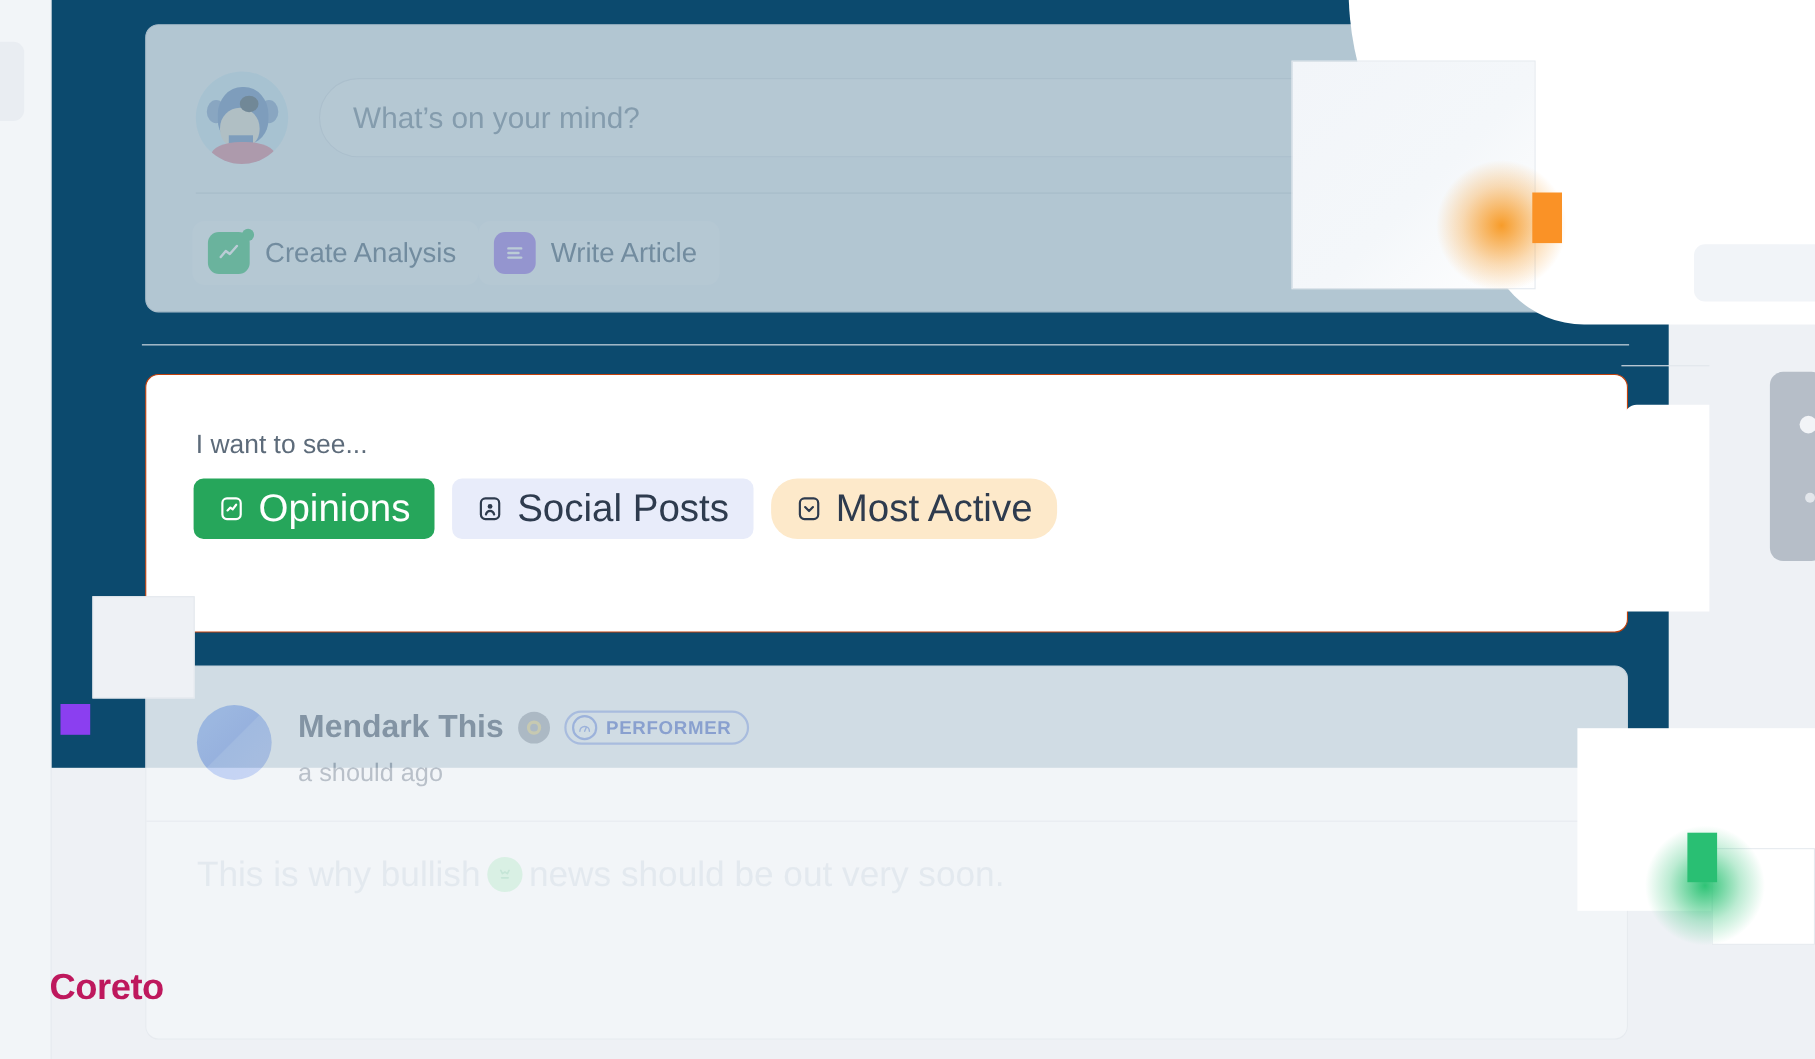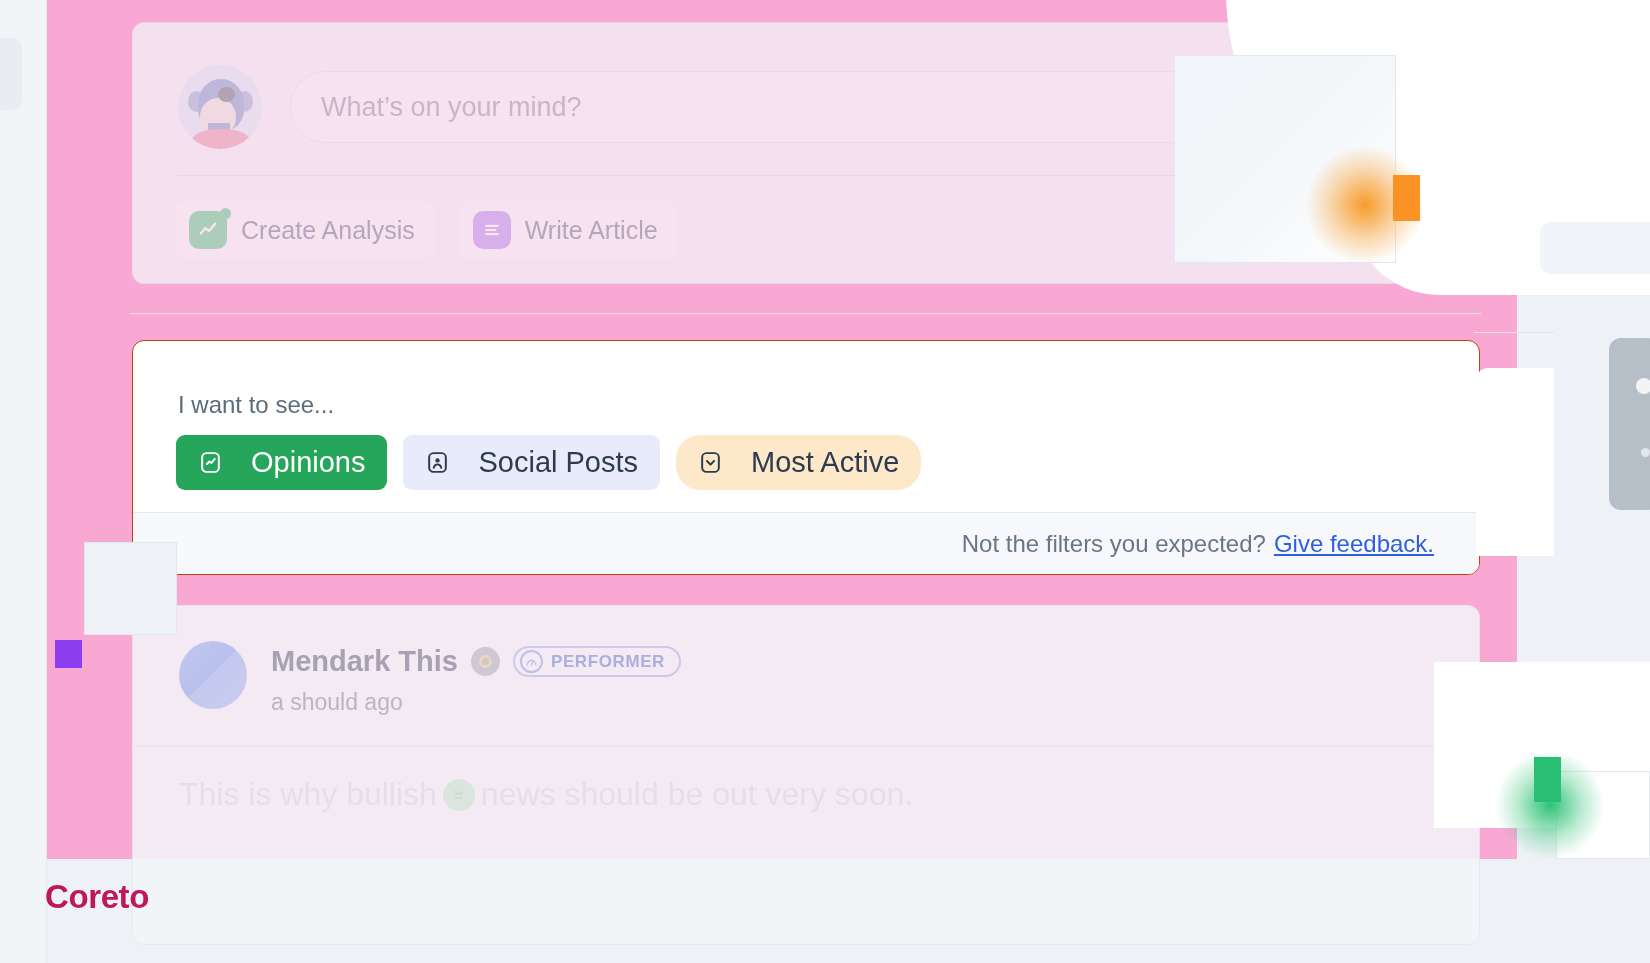--- a/index.html
+++ b/index.html
@@ -27,22 +27,22 @@
     position: absolute; left: 0; top: 38px;
     width: 22px; height: 72px;
     background: #e9edf2;
     border-radius: 0 10px 10px 0;
   }
 
   
   .main-col {
     position: absolute;
     left: 47px; top: 0;
-    width: 1470px; height: 859px;
-    background: #f9a8d4;
+    width: 1470px; height: 698px;
+    background: #0c4a6e;
   }
 
   
   .composer {
     position: absolute;
     left: 85px; top: 22px;
     width: 1348px; height: 262px;
     background: #f3f6f9;
     border: 1px solid #e6eaef;
     border-radius: 12px;
@@ -105,21 +105,21 @@
     padding-left: 30px;
     color: #b3bcc6;
     font-size: 27px;
   }
   .composer-divider {
     position: absolute; left: 45px; top: 152px;
     width: 1258px; height: 1px; background: #e2e7ec;
   }
   .composer-actions {
     position: absolute; left: 42px; top: 178px;
-    display: flex; gap: 24px;
+    display: flex; 
   }
   .action-chip {
     display: flex; align-items: center; gap: 14px;
     background: #f7f9fb;
     border-radius: 11px;
     padding: 10px 20px 10px 14px;
     font-size: 25px;
     color: #9aa6b2;
   }
   .action-ico {
@@ -153,25 +153,25 @@
   }
   .filters-title {
     position: absolute; left: 45px; top: 50px;
     font-size: 24px; color: #5d6b7a;
   }
   .chips-row {
     position: absolute; left: 43px; top: 94px;
     display: flex; gap: 16px;
   }
   .chip {
-    display: flex; align-items: center; gap: 28px;
+    display: flex; align-items: center; gap: 12px;
     height: 55px;
     padding: 0 22px;
     border-radius: 9px;
-    font-size: 29px;
+    font-size: 35px;
     font-weight: 400;
   }
   .chip svg { flex: 0 0 auto; display: block; }
   .chip-opinions { background: #26a65b; color: #ffffff; }
   .chip-neutral  { background: #e8ecfa; color: #2e3b4e; }
   .chip-active   { background: #fde9ca; color: #2e3b4e; border-radius: 24px; }
 
   .feedback-bar {
     position: absolute; left: 0; bottom: 0;
     width: 100%; height: 62px;
@@ -437,24 +437,20 @@
           <span>
             <svg width="25" height="25" viewBox="0 0 24 24" fill="none" stroke="#2e3b4e" stroke-width="1.9" stroke-linecap="round" stroke-linejoin="round">
               <rect x="4" y="3" width="16" height="18" rx="4"></rect>
               <polyline points="8.6,10.5 12,14 15.4,10.5"></polyline>
             </svg>
           </span>
           <span>Most Active</span>
         </div>
       </div>
 
-      <div class="feedback-bar">
-        <span>Not the filters you expected?</span>
-        <a class="feedback-link" href="#">Give feedback.</a>
-      </div>
     </div>
 
     <div class="post-card">
       <div class="post-head">
         <div class="post-avatar"></div>
         <div>
           <div class="post-name-row">
             <span class="post-name">Mendark This</span>
             <span class="rank-medal">
                 <i></i>

